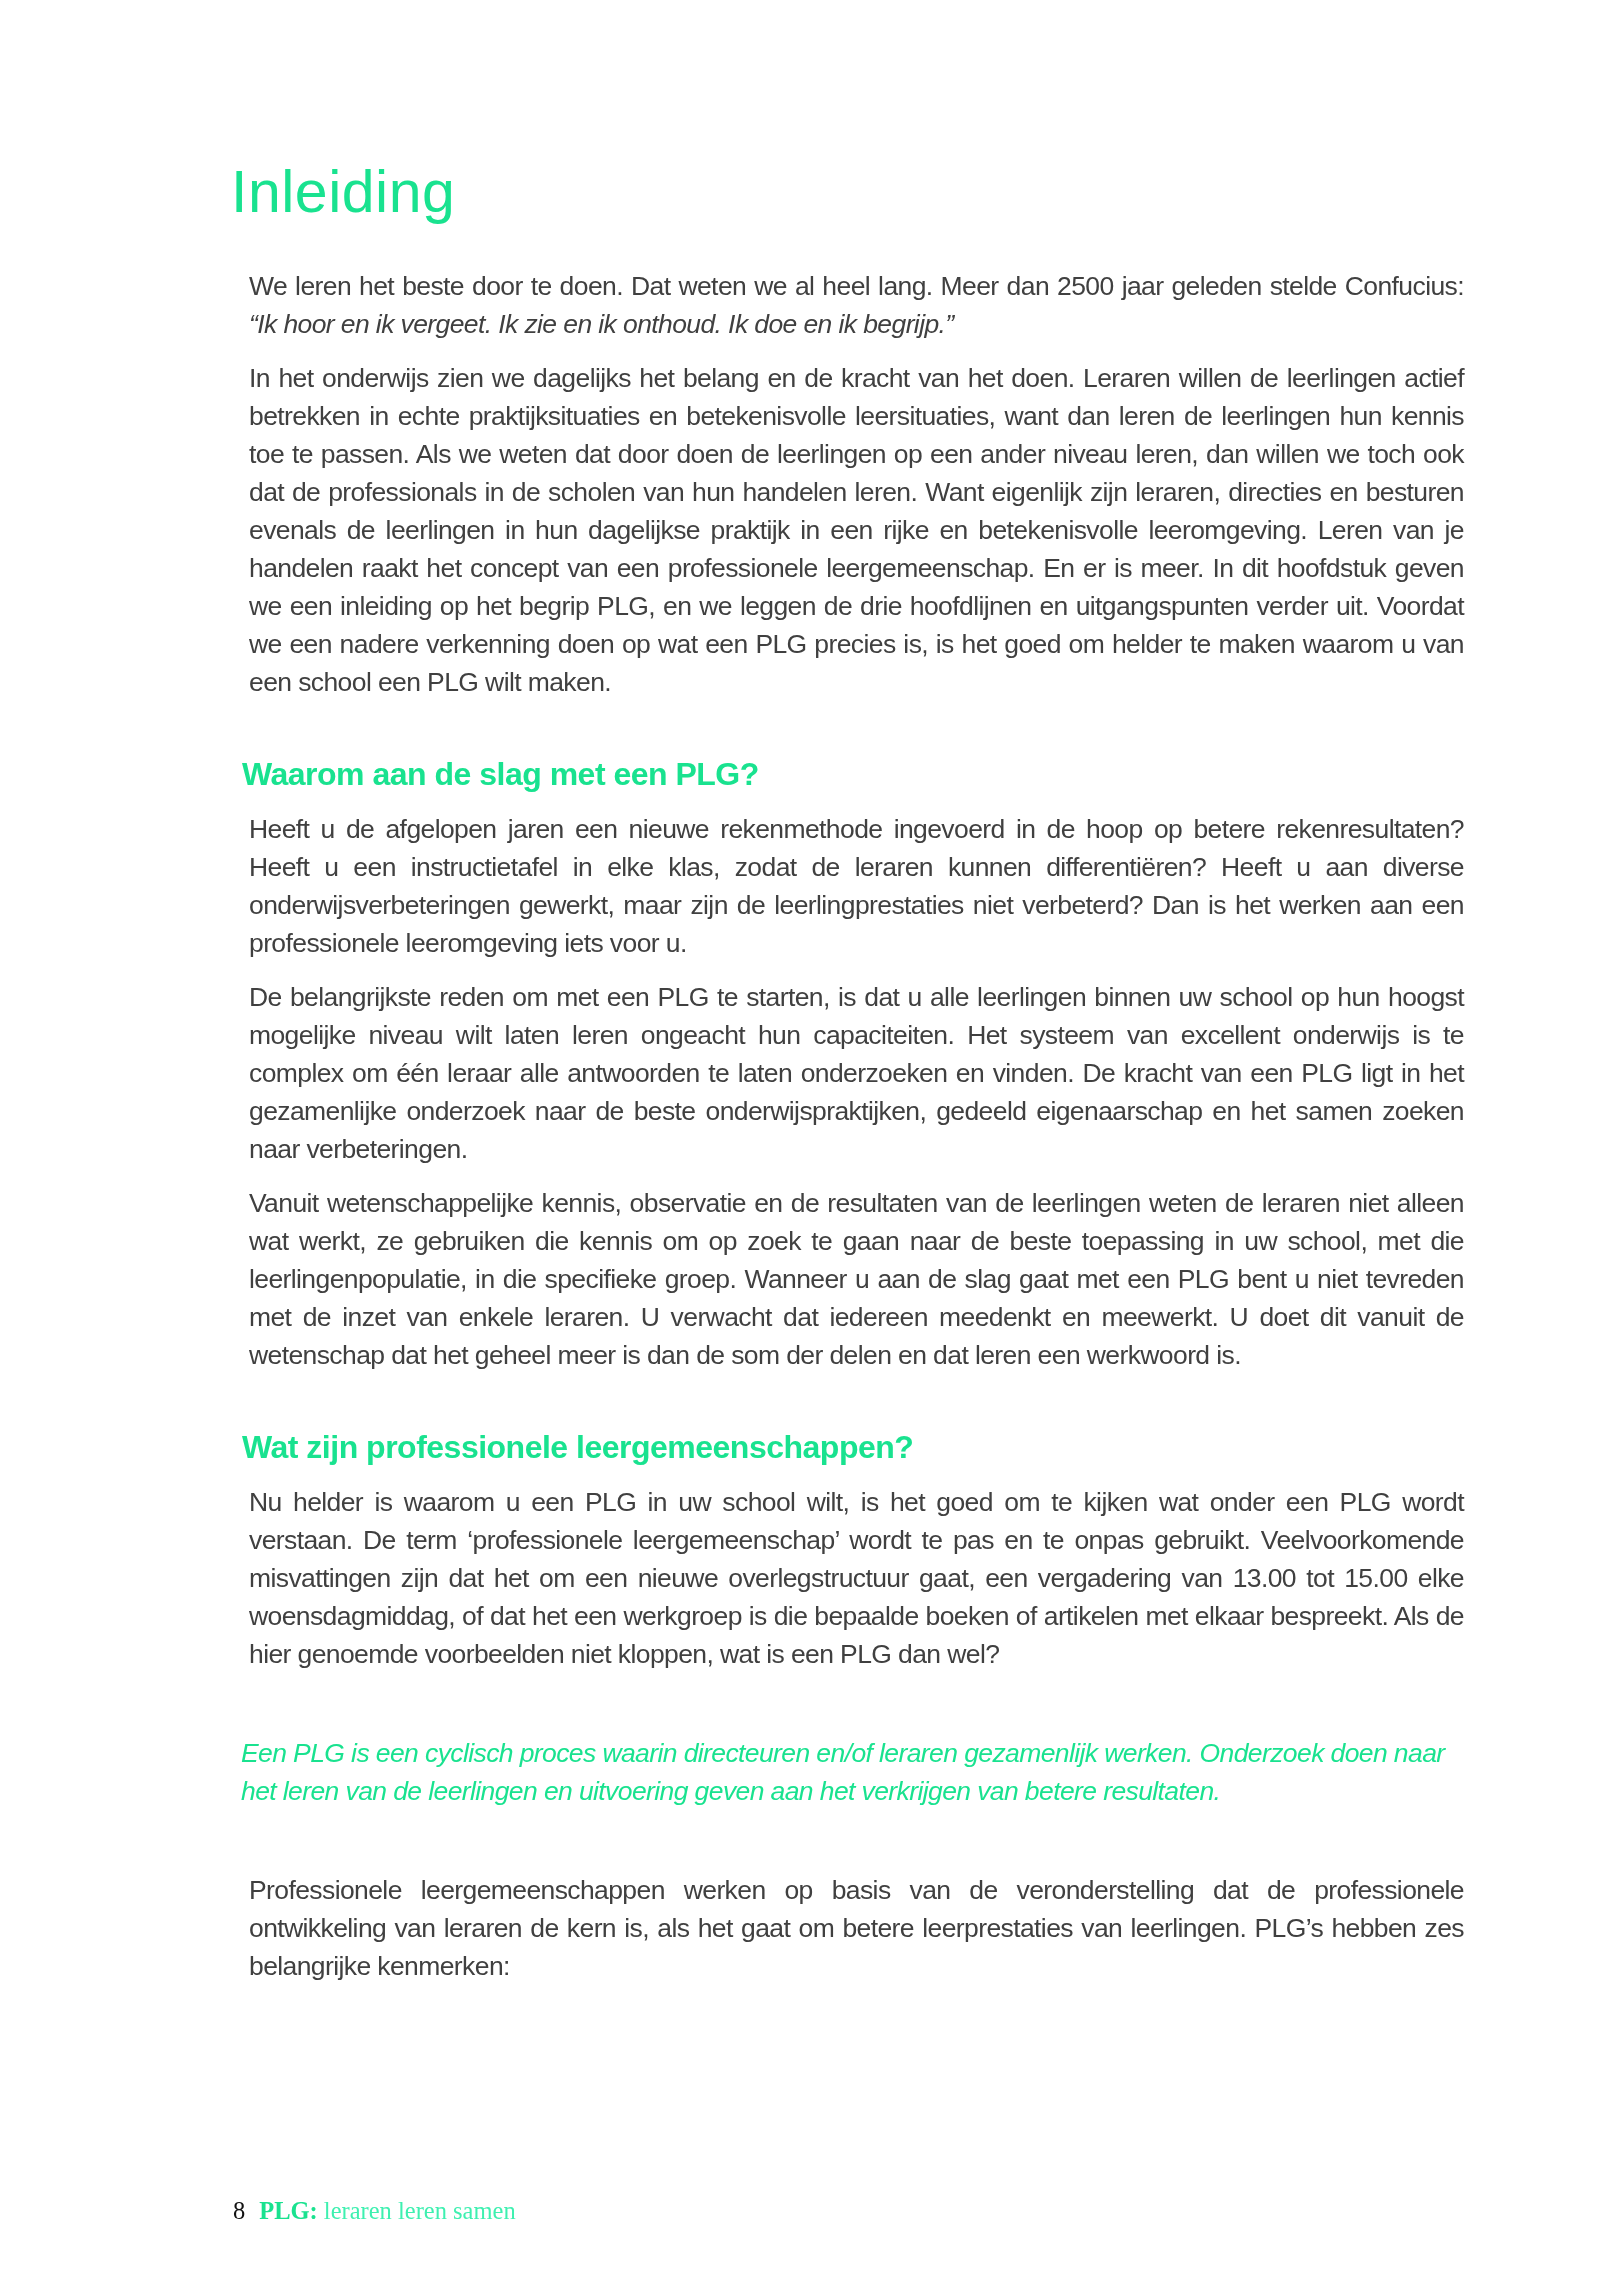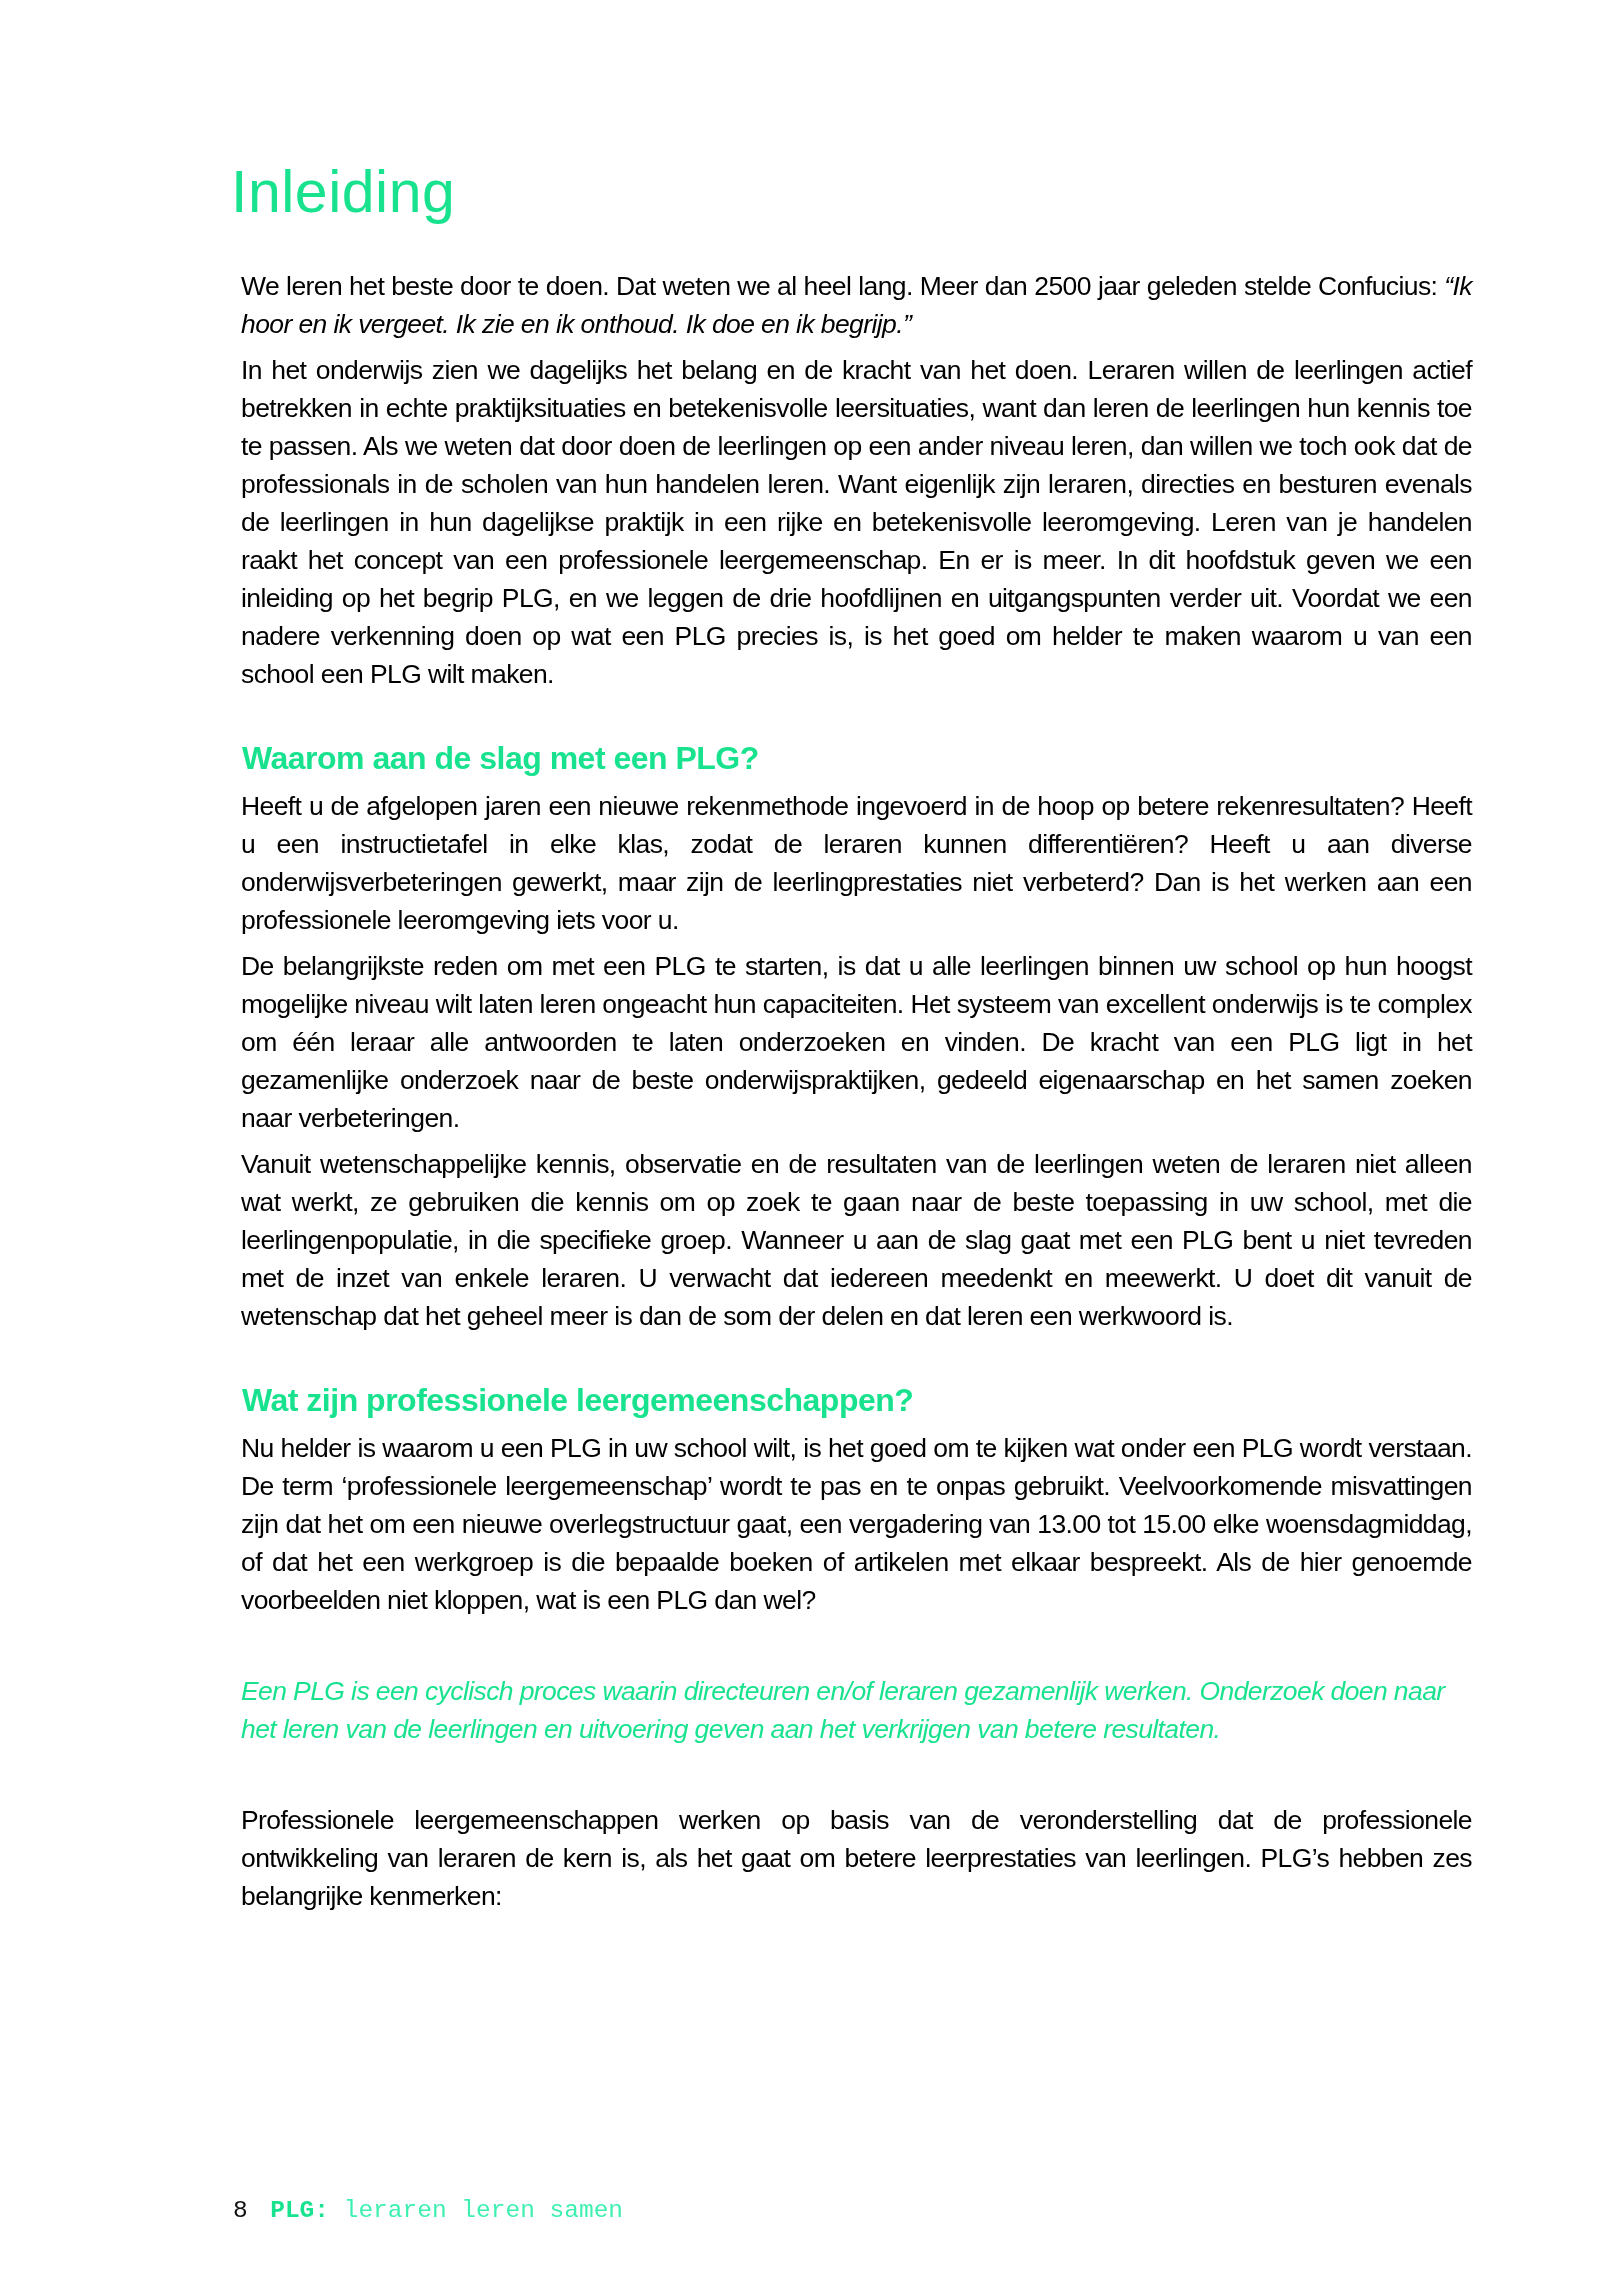--- a/index.html
+++ b/index.html
@@ -21,40 +21,40 @@
     font-size: 32px;
     line-height: 39px;
     color: #19e28f;
     margin: 9px;
     letter-spacing: -0.5px;
   }
   p.body {
     font-family: "Liberation Sans", sans-serif;
     font-size: 26.5px;
     line-height: 38px;
-    color: #000000;
-    margin: 8px;
+    color: #404040;
+    margin: 16px;
     text-align: justify;
     letter-spacing: -0.6px;
   }
   p.body em { font-style: italic; }
   .gap-section { height: 29px; }
   .gap-quote { height: 37px; }
   p.quote {
     font-family: "Liberation Sans", sans-serif;
     font-style: italic;
     font-size: 26.5px;
     line-height: 38px;
     color: #19e28f;
     margin: 8px;
     letter-spacing: -0.6px;
   }
   .footer {
     position: absolute; left: 233px; top: 2196px;
-    font-family: Liberation Mono, monospace;
+    font-family: Liberation Serif, serif;
     font-size: 24.5px; line-height: 29px; text-align: right;
   }
   .footer .pagenum { color: #111111; margin-right: 7.8px; }
   .footer .brand { color: #19e28f; font-weight: bold; }
   .footer .sub { color: #3ef0b0; }
 </style>
 </head>
 <body>
 
 <div class="page">

